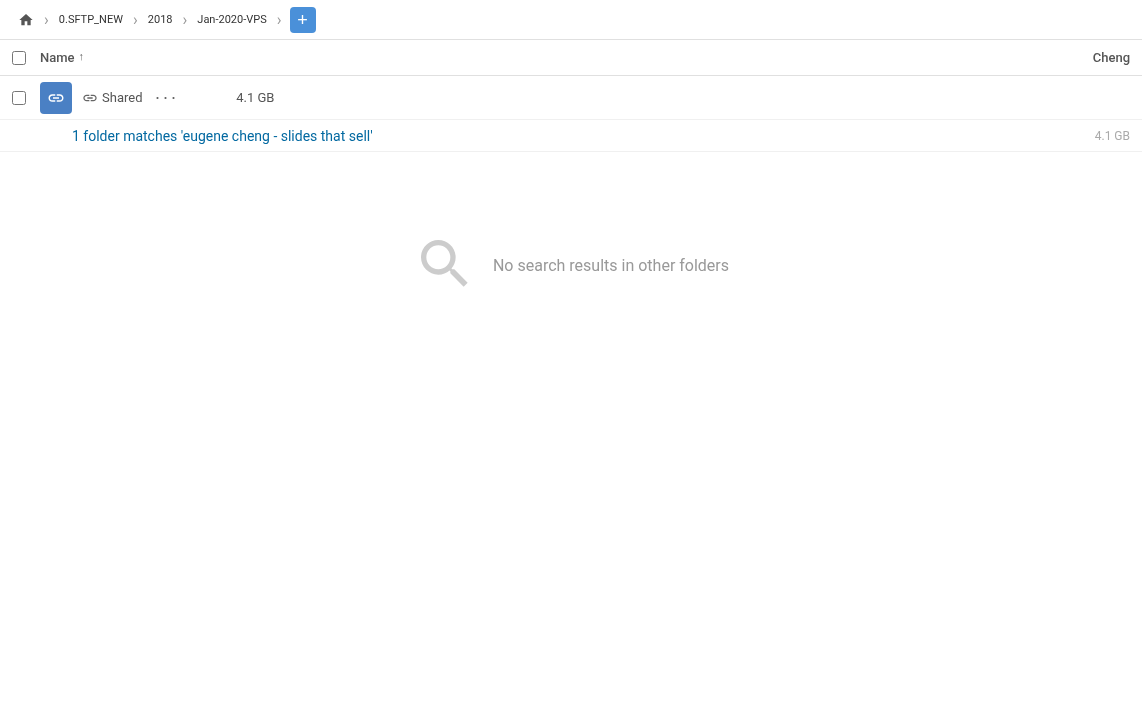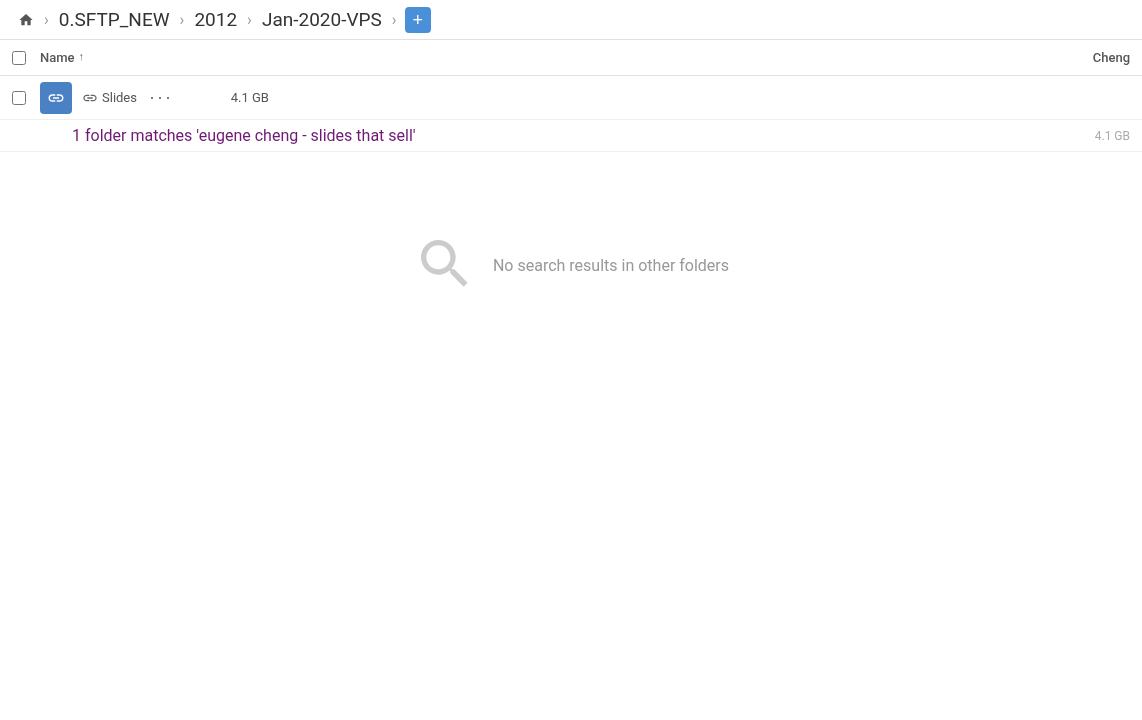--- a/index.html
+++ b/index.html
@@ -49,21 +49,21 @@
       font-size: 16px;
       margin: 0 2px;
       user-select: none;
     }
 
     .breadcrumb-item {
       padding: 2px 6px;
       cursor: pointer;
       border-radius: 4px;
       color: #333;
-      font-size: 19px;
+      font-size: 11px;
       text-align: center;
     }
 
     .breadcrumb-add {
       display: flex;
       align-items: center;
       justify-content: center;
       width: 26px;
       height: 26px;
       border: none;
@@ -220,22 +220,22 @@
     .match-row {
       display: flex;
       align-items: center;
       padding: 0 12px 0 72px;
       height: 32px;
       border-bottom: 1px solid #f0f0f0;
     }
 
     .match-text {
       flex: 1;
-      font-size: 16px;
-      color: #701a75;
+      font-size: 14px;
+      color: #0369a1;
     }
 
     .match-size {
       width: 80px;
       text-align: right;
       font-size: 12px;
       color: #aaa;
     }
 
     
@@ -267,21 +267,21 @@
 
 <div class="breadcrumb-bar">
   <div class="breadcrumb-home">
     <svg viewBox="0 0 24 24">
       <path d="M10 20v-6h4v6h5v-8h3L12 3 2 12h3v8z"></path>
     </svg>
   </div>
   <span class="breadcrumb-separator">›</span>
   <span class="breadcrumb-item">0.SFTP_NEW</span>
   <span class="breadcrumb-separator">›</span>
-  <span class="breadcrumb-item">2012</span>
+  <span class="breadcrumb-item">2018</span>
   <span class="breadcrumb-separator">›</span>
   <span class="breadcrumb-item">Jan-2020-VPS</span>
   <span class="breadcrumb-separator">›</span>
   <button class="breadcrumb-add">+</button>
 </div>
 
 <div class="column-header">
   <div class="col-checkbox">
     <input type="checkbox" style="">
   </div>
@@ -303,21 +303,21 @@
       <svg viewBox="0 0 24 24">
         <path d="M3.9 12c0-1.71 1.39-3.1 3.1-3.1h4V7H7c-2.76 0-5 2.24-5 5s2.24 5 5 5h4v-1.9H7c-1.71 0-3.1-1.39-3.1-3.1zM8 13h8v-2H8v2zm9-6h-4v1.9h4c1.71 0 3.1 1.39 3.1 3.1s-1.39 3.1-3.1 3.1h-4V17h4c2.76 0 5-2.24 5-5s-2.24-5-5-5z"></path>
       </svg>
     </div>
   </div>
   <div class="file-actions">
     <div class="shared-link-icon">
       <svg viewBox="0 0 24 24">
         <path d="M3.9 12c0-1.71 1.39-3.1 3.1-3.1h4V7H7c-2.76 0-5 2.24-5 5s2.24 5 5 5h4v-1.9H7c-1.71 0-3.1-1.39-3.1-3.1zM8 13h8v-2H8v2zm9-6h-4v1.9h4c1.71 0 3.1 1.39 3.1 3.1s-1.39 3.1-3.1 3.1h-4V17h4c2.76 0 5-2.24 5-5s-2.24-5-5-5z"></path>
       </svg>
-      <span class="shared-text">Slides</span>
+      <span class="shared-text">Shared</span>
     </div>
     <button class="more-btn">···</button>
   </div>
   <div class="file-size">4.1 GB</div>
 </div>
 
 <div class="match-row">
   <span class="match-text">1 folder matches 'eugene cheng - slides that sell'</span>
   <span class="match-size">4.1 GB</span>
 </div>

